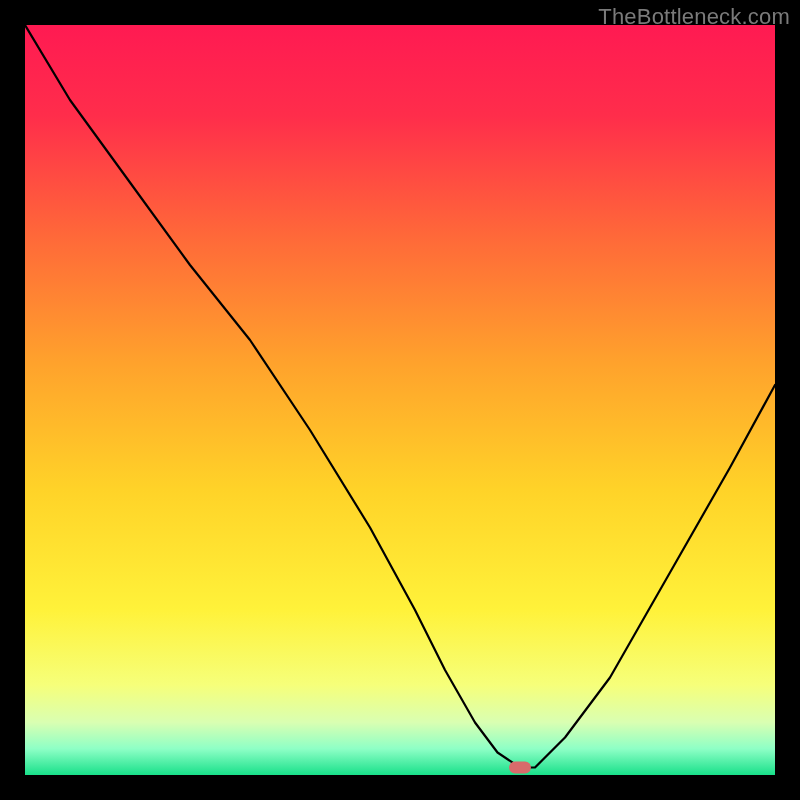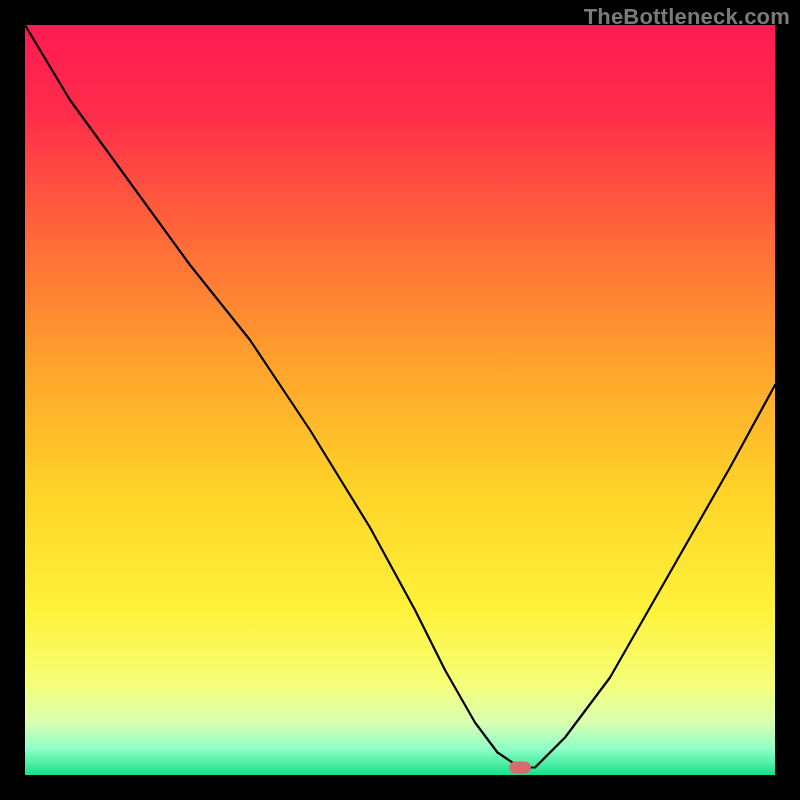--- a/index.html
+++ b/index.html
@@ -16,21 +16,21 @@
     width: 800px;
     height: 800px;
     background: #000;
   }
   .watermark {
     position: absolute;
     top: 4px;
     right: 10px;
     color: #7a7a7a;
     font-size: 22px;
-    font-weight: 700;
+    font-weight: 400;
     letter-spacing: 0.2px;
     z-index: 50;
   }
   .plot-wrap {
     position: absolute;
     left: 25px;
     top: 25px;
     width: 750px;
     height: 750px;
     background: #000;

